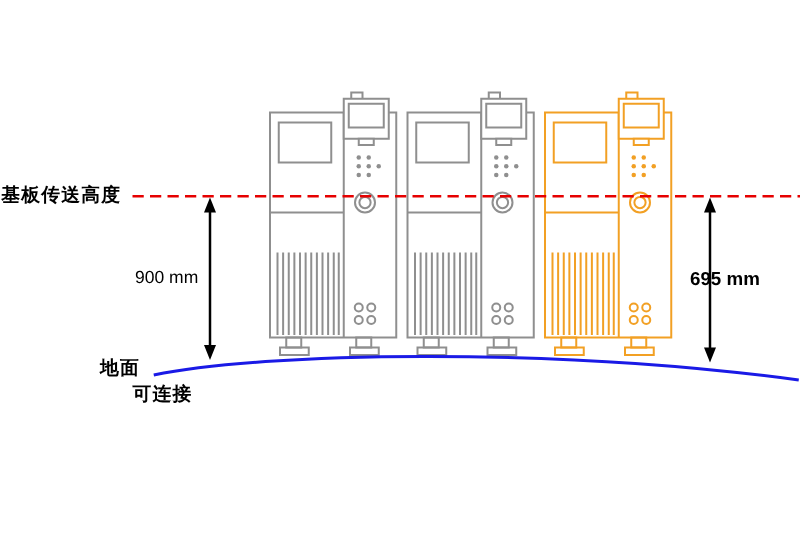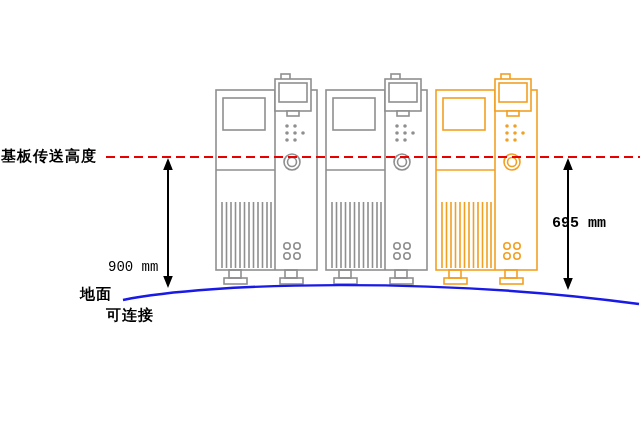--- a/index.html
+++ b/index.html
@@ -5,21 +5,21 @@
   html,body{margin:0;padding:0;background:#fff;}
   .stage{
     position:relative;
     width:640px;height:426px;
     background:#fff;
     font-family:"Liberation Sans", sans-serif;
     color:var(--text,#000);
     overflow:hidden;
   }
   .stage svg{position:absolute;left:0;top:0;}
-  .lbl{position:absolute;white-space:nowrap;color:var(--text,#000);font-family:Liberation Mono, monospace;}
+  .lbl{position:absolute;white-space:nowrap;color:var(--text,#000);}
   .lbl-cn{font-size:15px;font-weight:bold;letter-spacing:1px;}
   .lbl-dim{font-size:14px;}
   .lbl-dim-bold{font-size:15px;font-weight:bold;}
   .machine-gray{color:var(--machine-gray,#8f8f8f);}
   .machine-orange{color:var(--machine-orange,#f2a024);}
   .ref-line{stroke:var(--reference-line,#e60000);}
   .ground{stroke:var(--ground-line,#1a1ae6);}
   .arrow{stroke:var(--dimension-arrow,#000);fill:var(--dimension-arrow,#000);}
 </style>
 </head>
@@ -77,21 +77,21 @@
       <line x1="568" y1="168" x2="568" y2="280" stroke-width="2" fill="none"></line>
       <polygon points="568,158 563.2,170 572.8,170" stroke="none"></polygon>
       <polygon points="568,290 563.2,278 572.8,278" stroke="none"></polygon>
     </g>
 
     <path class="ground" d="M123,300 C 210,282 440,277 639,304" stroke-width="2.4" fill="none"></path>
   </svg>
 
   <div class="lbl lbl-cn" style="left:1px;top:147px;">基板传送高度</div>
 
-  <div class="lbl lbl-dim" style="left:108px;top:213px;margin-top:46px;">900 mm</div>
+  <div class="lbl lbl-dim" style="left:108px;top:213px;">900 mm</div>
 
   <div class="lbl lbl-dim-bold" style="left:552px;top:215px;">695 mm</div>
 
   <div class="lbl lbl-cn" style="left:68px;top:285px;margin-left:12px;">地面</div>
 
   <div class="lbl lbl-cn" style="left:106px;top:306px;">可连接</div>
 
 
 </div>
 

